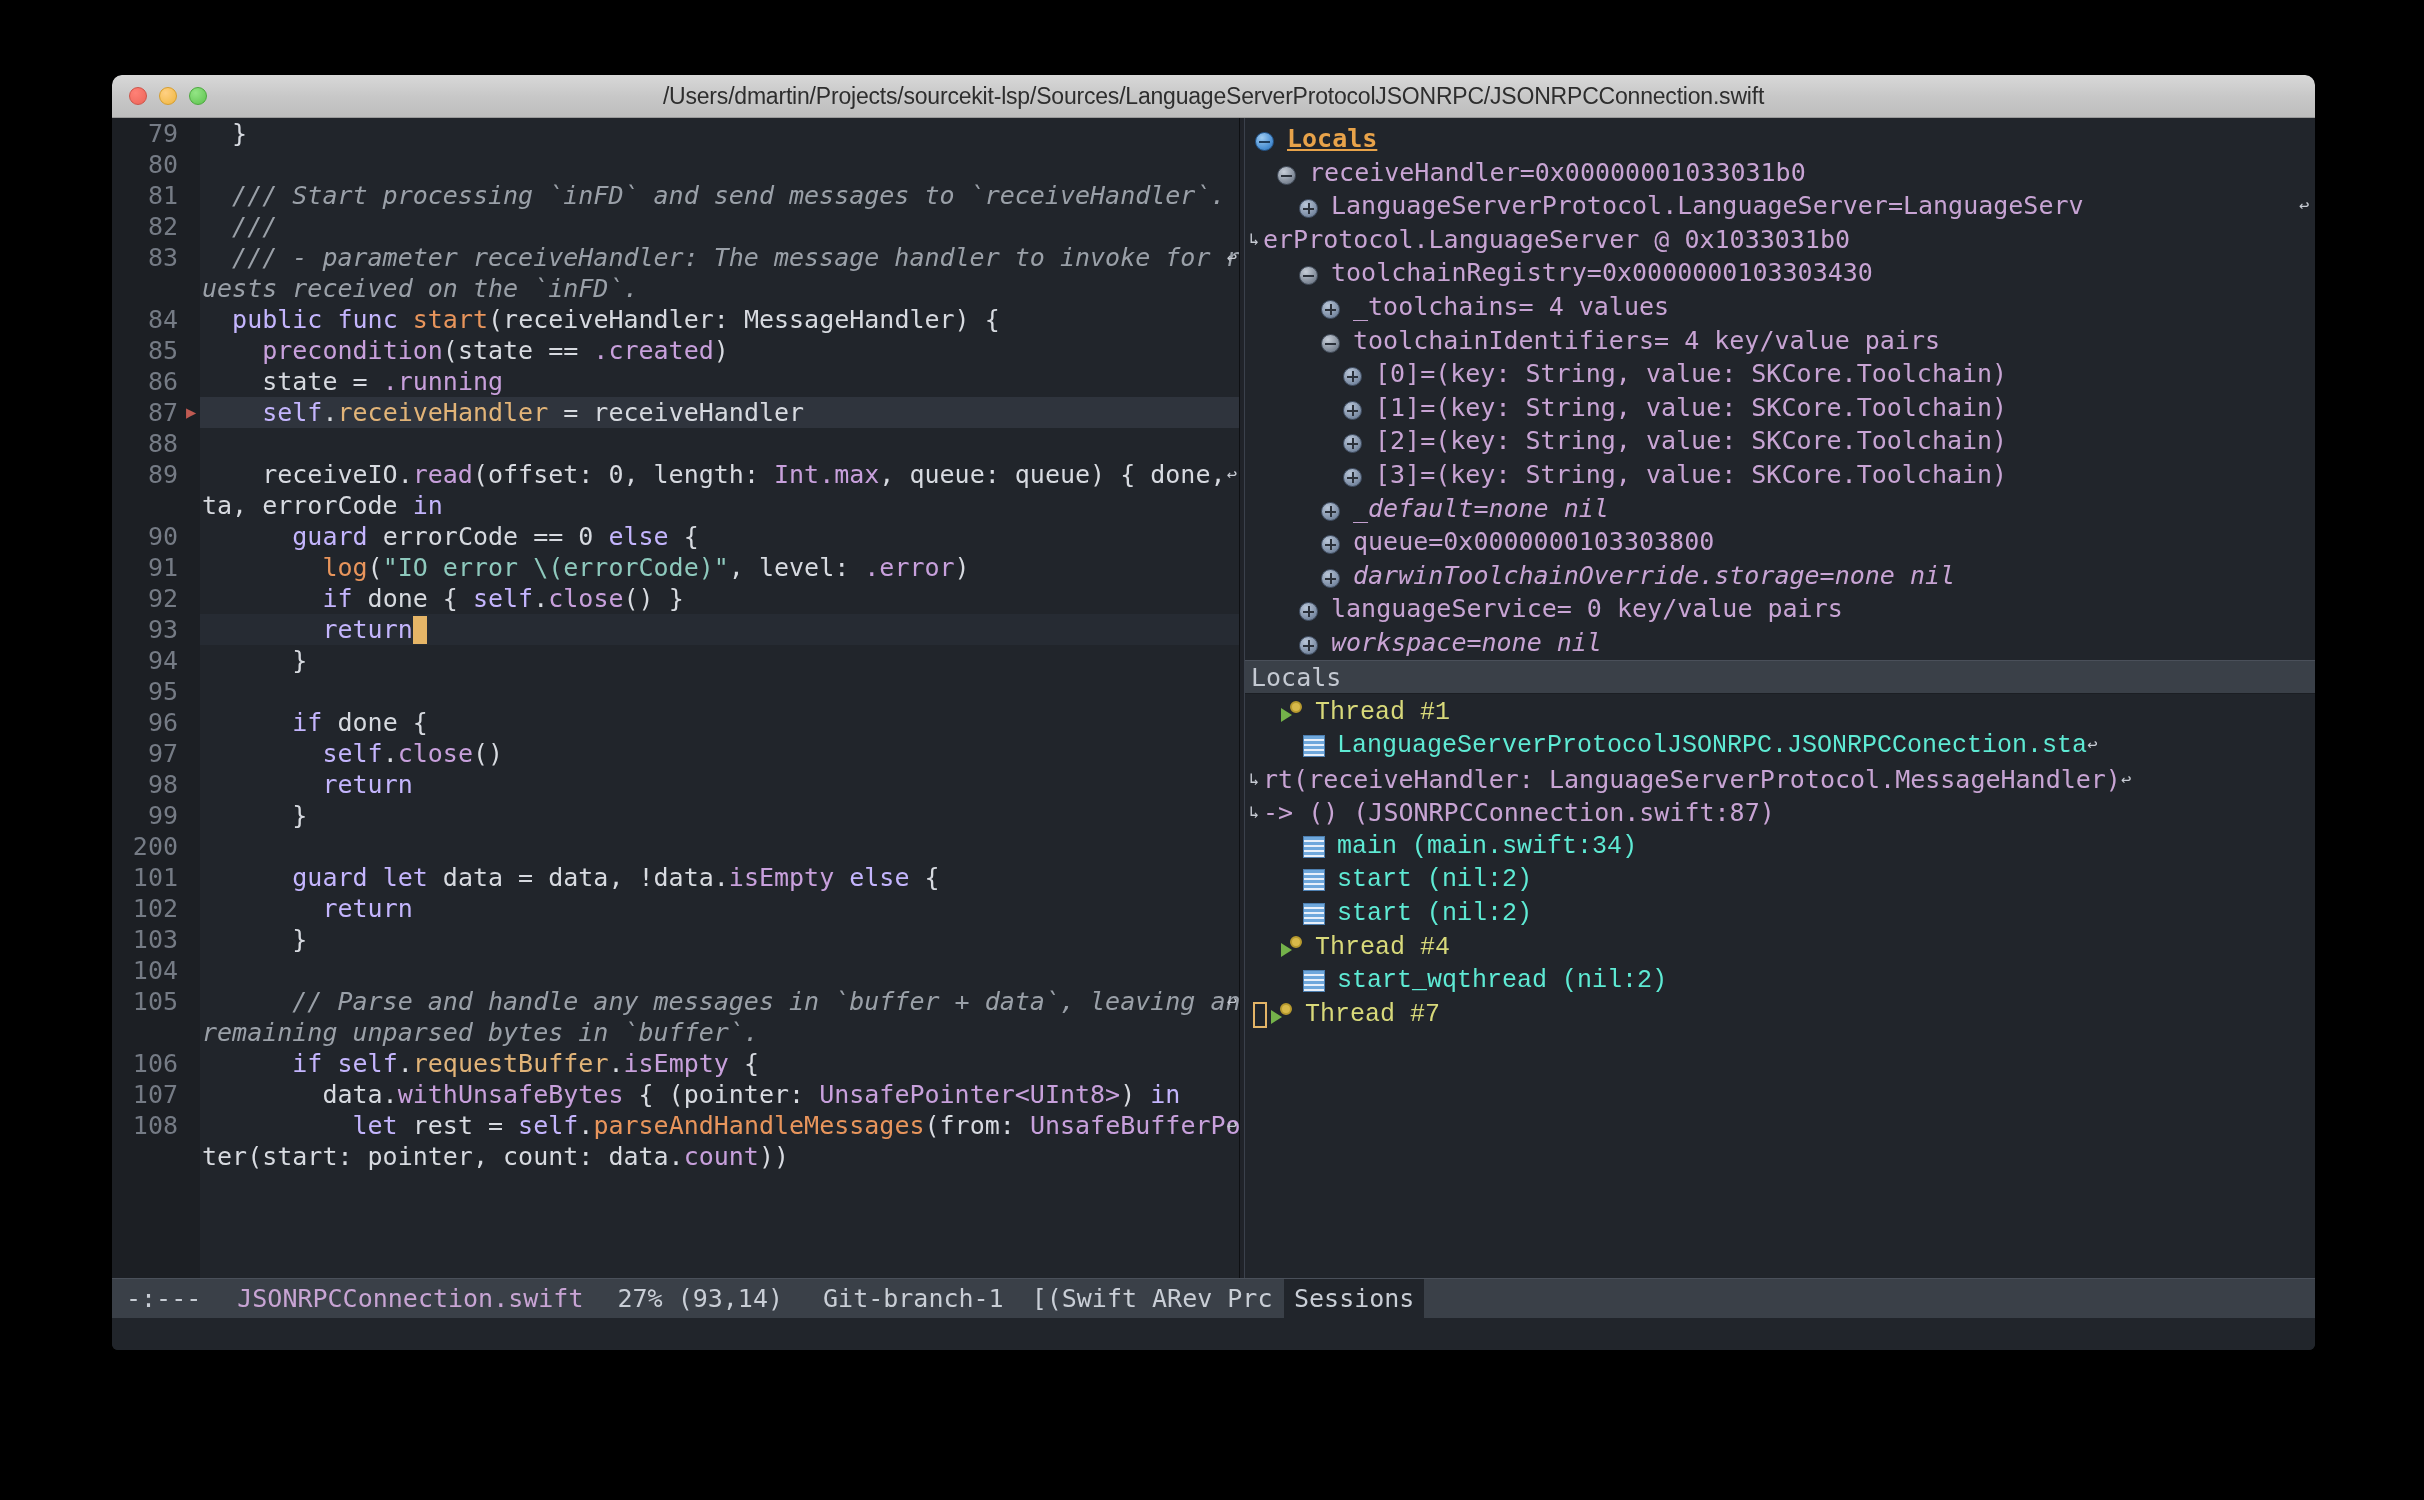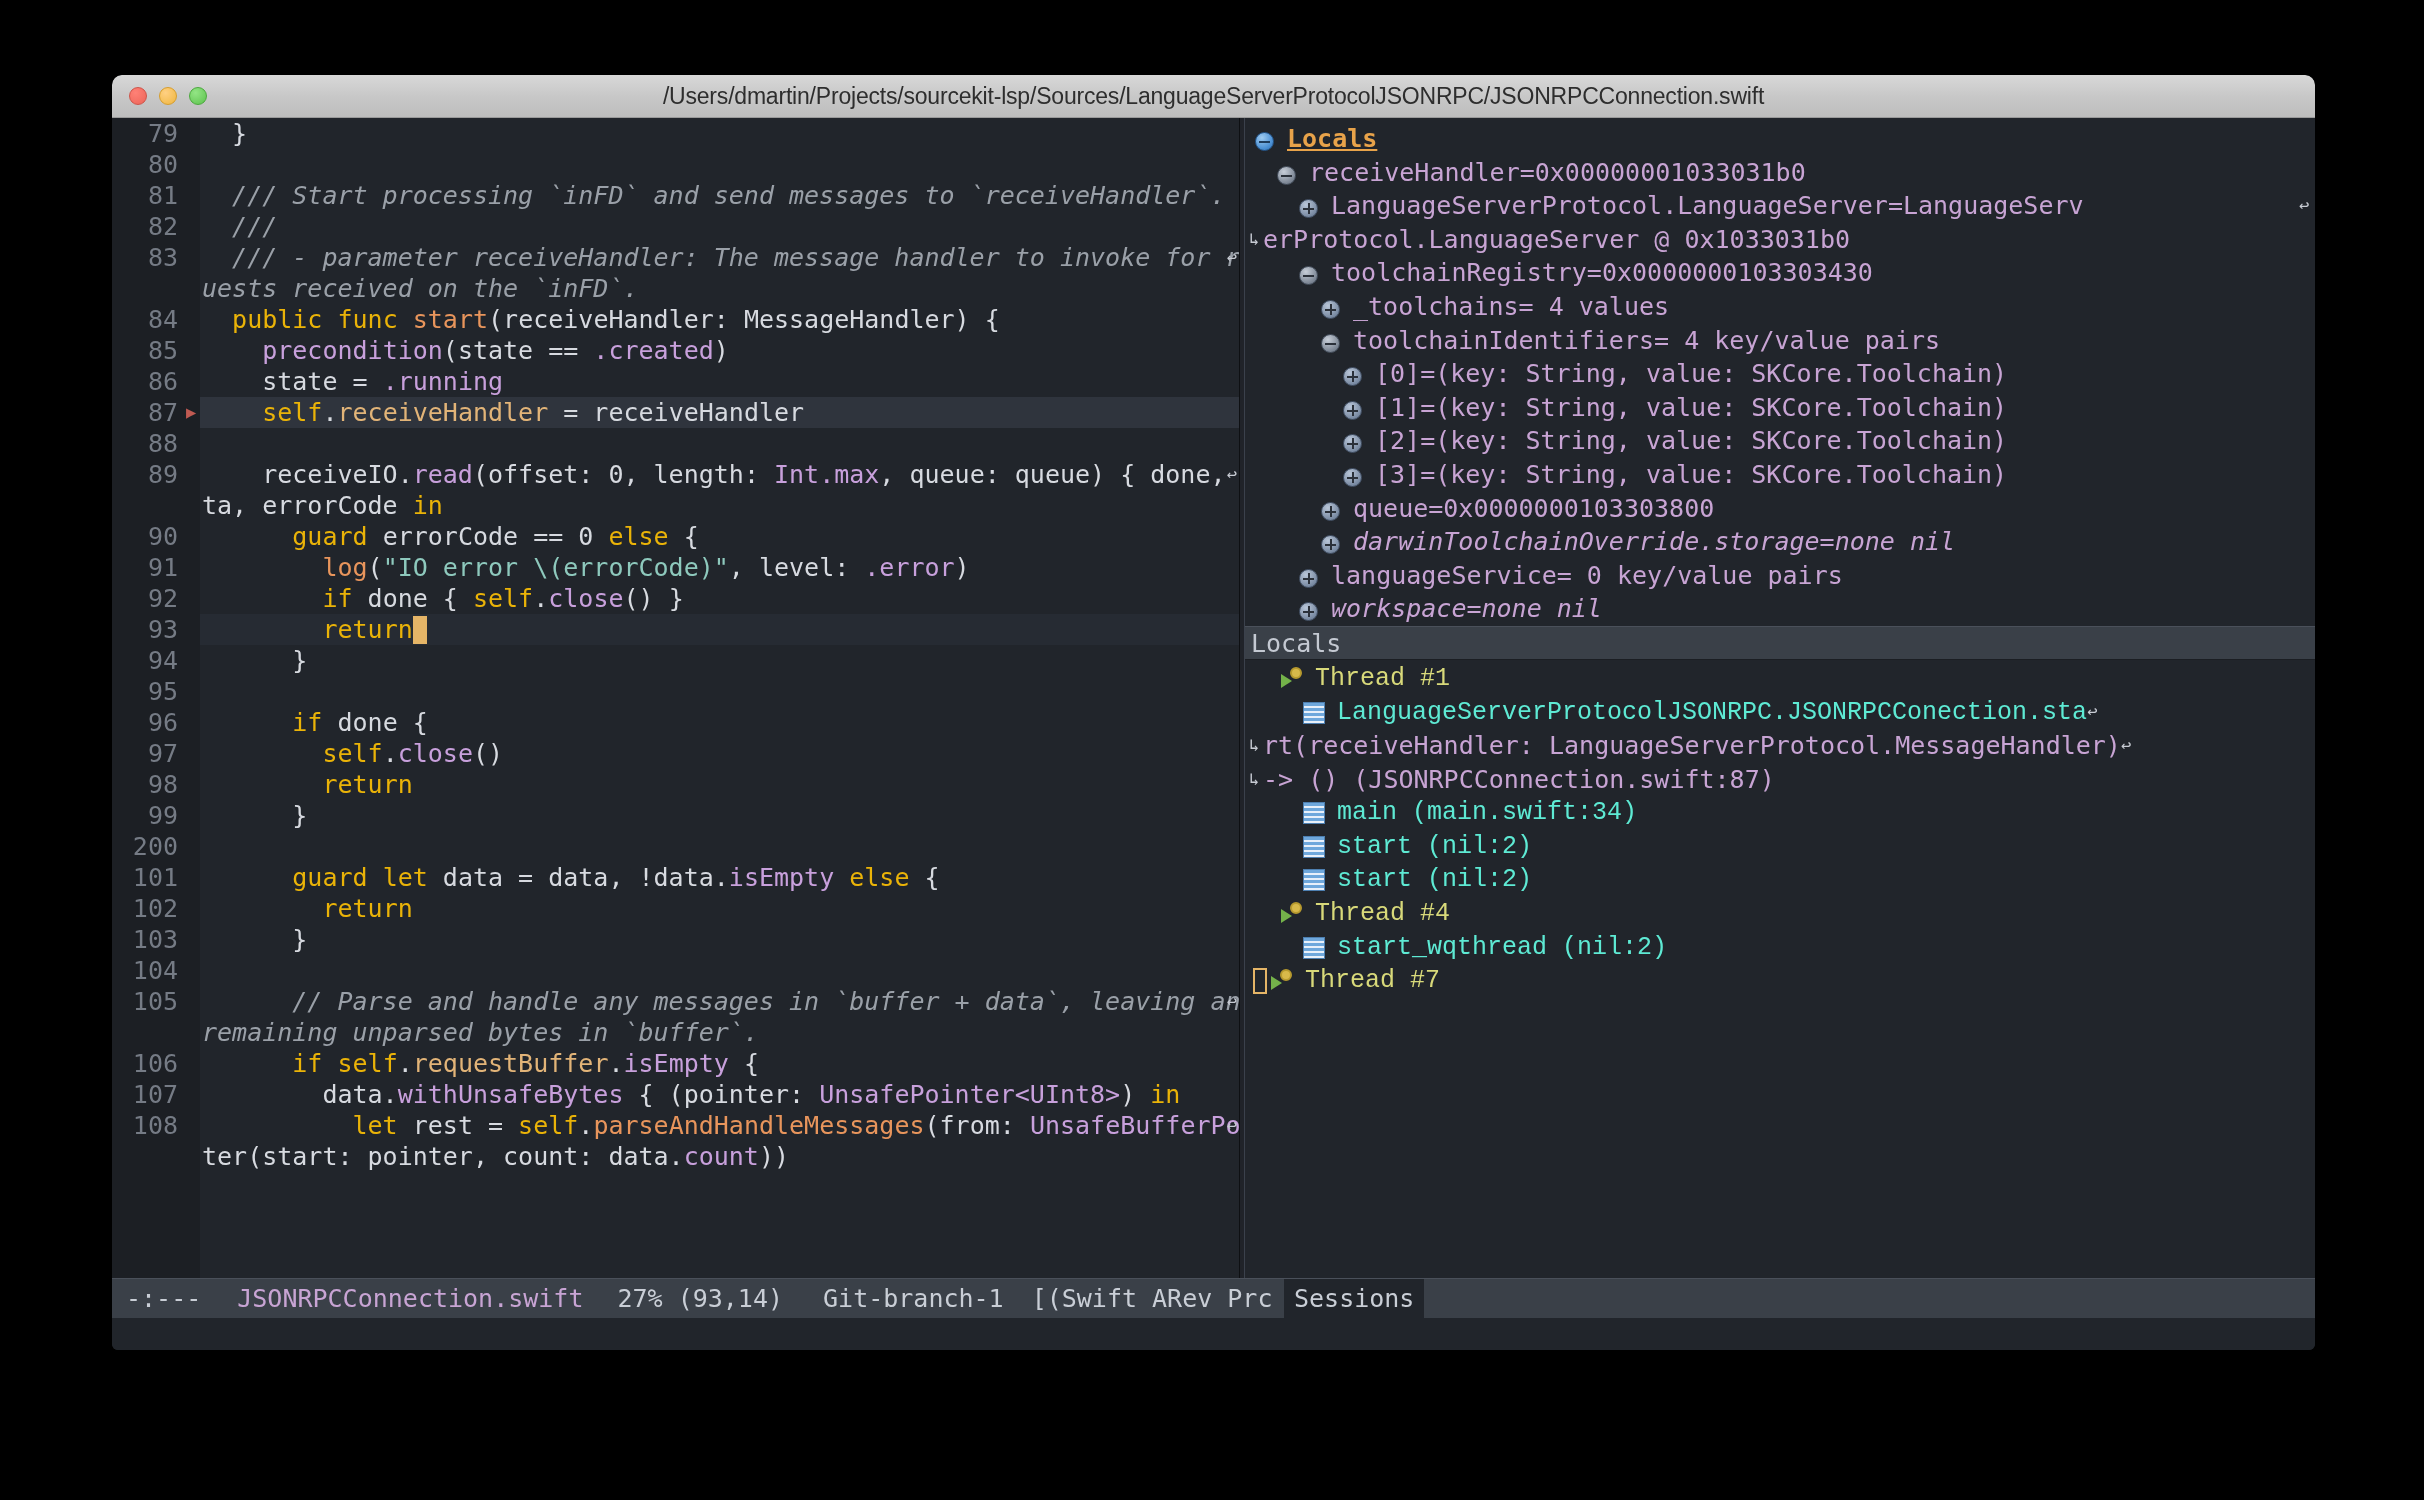--- a/index.html
+++ b/index.html
@@ -125,21 +125,21 @@
     height: 31px;
     white-space: pre;
   }
   .controw .lno { color: transparent; }
   .controw .wrapmark {
     width: 18px; flex: 0 0 18px;
     color: #c8ccd4; font-size: 17px; text-align: center;
   }
 
   
-  .kw   { color: #eab308; }          
+  .kw   { color: #c4b5fd; }          
   .fn   { color: #e8955c; }          
   .com  { color: #9aa0a8; font-style: italic; }
   .prop { color: #e2b478; }          
   .meth { color: #c8a0dc; }          
   .str  { color: #8ec9bd; }          
   .pln  { color: #d7dae0; }
   .typ  { color: #c8a0dc; }
 
   .cursor-block {
     display: inline-block;
@@ -392,20 +392,21 @@
           <div class="vrow"><span style="flex: 0 0 32px;"></span><span class="disc"><span class="disc-ico open"></span></span><span class="vtext">receiveHandler=0x00000001033031b0</span></div>
           <div class="vrow"><span style="flex: 0 0 54px;"></span><span class="disc"><span class="disc-ico closed"></span></span><span class="vtext">LanguageServerProtocol.LanguageServer=LanguageServ</span><span style="flex: 0 0 16px; color: rgb(200, 204, 212); font-size: 17px;">↩</span></div>
           <div class="wrapcont"><span class="wm">↳</span><span>erProtocol.LanguageServer @ 0x1033031b0</span></div>
           <div class="vrow"><span style="flex: 0 0 54px;"></span><span class="disc"><span class="disc-ico open"></span></span><span class="vtext">toolchainRegistry=0x0000000103303430</span></div>
           <div class="vrow"><span style="flex: 0 0 76px;"></span><span class="disc"><span class="disc-ico closed"></span></span><span class="vtext">_toolchains= 4 values</span></div>
           <div class="vrow"><span style="flex: 0 0 76px;"></span><span class="disc"><span class="disc-ico open"></span></span><span class="vtext">toolchainIdentifiers= 4 key/value pairs</span></div>
           <div class="vrow"><span style="flex: 0 0 98px;"></span><span class="disc"><span class="disc-ico closed"></span></span><span class="vtext">[0]=(key: String, value: SKCore.Toolchain)</span></div>
           <div class="vrow"><span style="flex: 0 0 98px;"></span><span class="disc"><span class="disc-ico closed"></span></span><span class="vtext">[1]=(key: String, value: SKCore.Toolchain)</span></div>
           <div class="vrow"><span style="flex: 0 0 98px;"></span><span class="disc"><span class="disc-ico closed"></span></span><span class="vtext">[2]=(key: String, value: SKCore.Toolchain)</span></div>
           <div class="vrow"><span style="flex: 0 0 98px;"></span><span class="disc"><span class="disc-ico closed"></span></span><span class="vtext">[3]=(key: String, value: SKCore.Toolchain)</span></div>
+          <div class="vrow"><span style="flex: 0 0 76px;"></span><span class="disc"><span class="disc-ico closed"></span></span><span class="vtext italic">_default=none nil</span></div>
           <div class="vrow"><span style="flex: 0 0 76px;"></span><span class="disc"><span class="disc-ico closed"></span></span><span class="vtext">queue=0x0000000103303800</span></div>
           <div class="vrow"><span style="flex: 0 0 76px;"></span><span class="disc"><span class="disc-ico closed"></span></span><span class="vtext italic">darwinToolchainOverride.storage=none nil</span></div>
           <div class="vrow"><span style="flex: 0 0 54px;"></span><span class="disc"><span class="disc-ico closed"></span></span><span class="vtext">languageService= 0 key/value pairs</span></div>
           <div class="vrow"><span style="flex: 0 0 54px;"></span><span class="disc"><span class="disc-ico closed"></span></span><span class="vtext italic">workspace=none nil</span></div>
         </div>
       <div id="locals-modeline">Locals</div>
       <div id="threads-list">
           <div class="trow"><span class="tind" style="flex: 0 0 36px;"></span><span class="ticon"><span class="glyph-thread"><span class="tri"></span><span class="gear"></span></span></span><span class="thread-label">Thread #1</span></div>
           <div class="trow"><span class="tind" style="flex: 0 0 58px;"></span><span class="ticon"><span class="glyph-frame"></span></span><span class="frame-label">LanguageServerProtocolJSONRPC.JSONRPCConection.sta</span><span style="flex: 0 0 16px; color: rgb(200, 204, 212); font-size: 17px;">↩</span></div>
           <div class="wrapcont" style="color: rgb(200, 164, 212);"><span class="wm">↳</span><span>rt(receiveHandler: LanguageServerProtocol.MessageHandler)</span><span style="flex: 0 0 16px; color: rgb(200, 204, 212); font-size: 17px;">↩</span></div>

